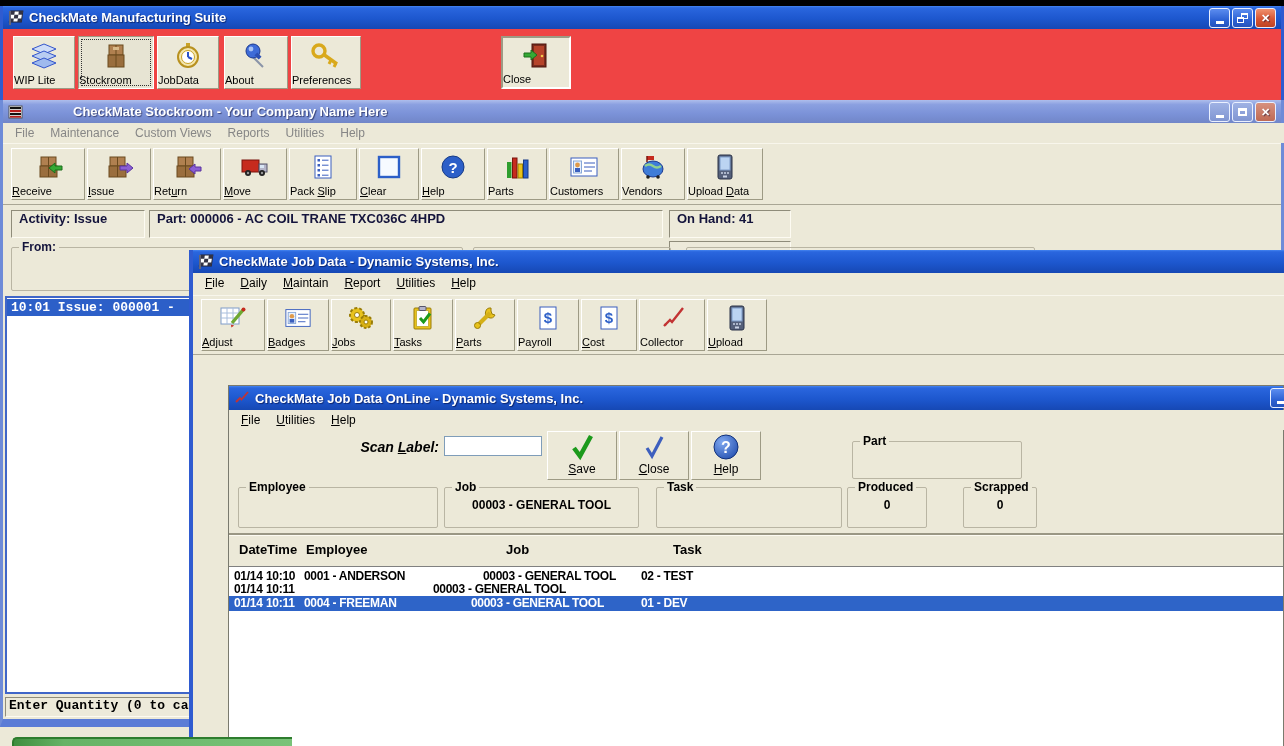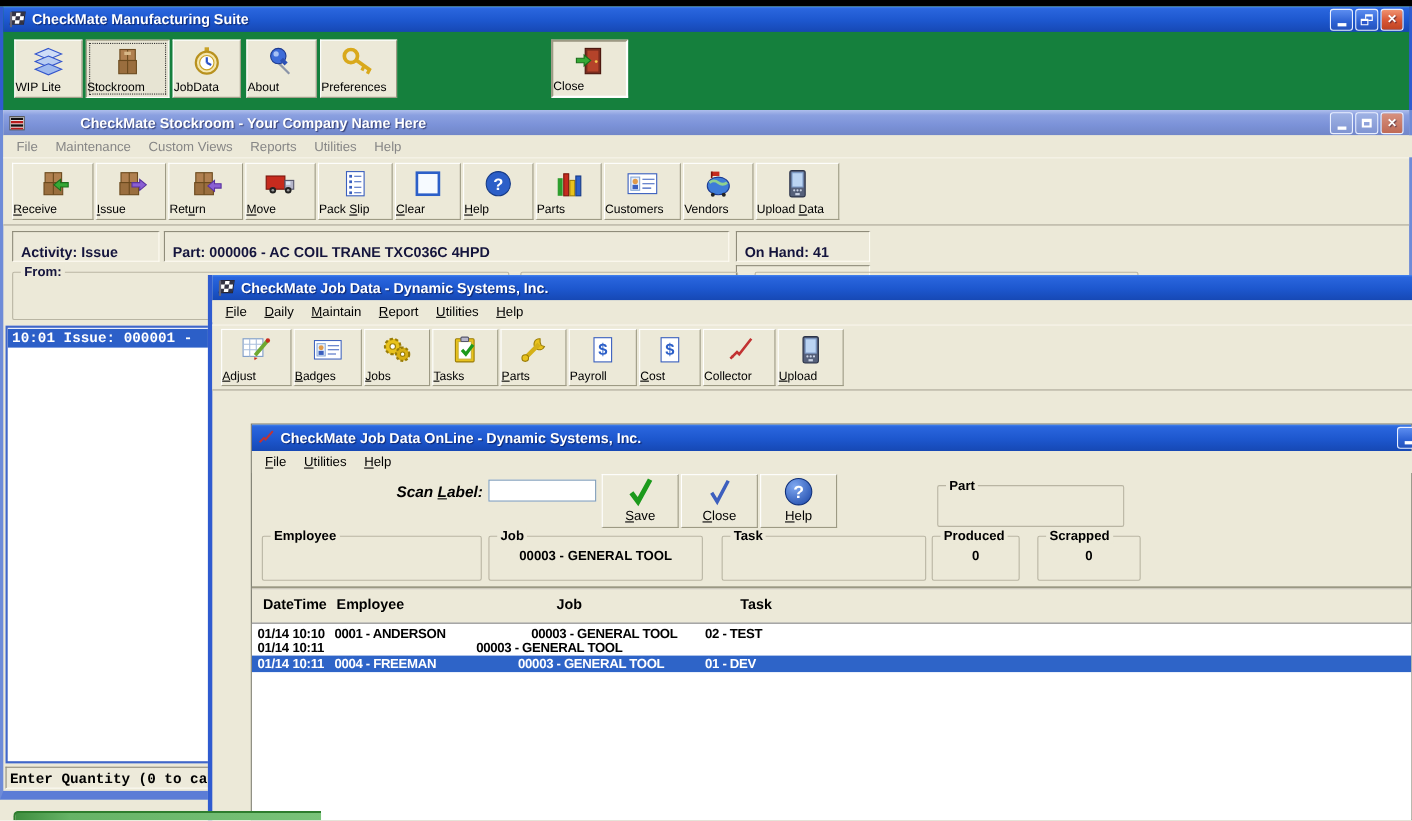--- a/index.html
+++ b/index.html
@@ -39,21 +39,21 @@
   .toolbar{position:absolute;background:#ECE9D8;border-top:1px solid #F8F6EC;border-bottom:1px solid #A9A695;}
   .tool-btn{position:absolute;display:flex;flex-direction:column;justify-content:flex-end;
     background:#ECE9D8;border:1px solid;border-color:#FFFFFF #9D9A84 #9D9A84 #FFFFFF;
     font-size:11px;color:#000;box-sizing:border-box;padding-bottom:2px;cursor:default;}
   .tool-btn .ticon{flex:1 1 auto;display:flex;align-items:center;justify-content:center;}
   .tool-btn.pressed{border-color:#9D9A84 #FFFFFF #FFFFFF #9D9A84;background:#E7E4D3;
     outline:1px dotted #333;outline-offset:-4px;}
 
   
   .inset-field{position:absolute;background:#EDEADA;border:1px solid;border-color:#8F8C7A #FDFBF2 #FDFBF2 #8F8C7A;
-    display:flex;align-items:flex-end;padding-left:7px;font-weight:bold;font-size:13px;color:#14143C;box-sizing:border-box;}
+    display:flex;align-items:flex-start;padding-left:7px;font-weight:bold;font-size:13px;color:#14143C;box-sizing:border-box;}
   .groupbox{position:absolute;border:1px solid #B9B5A3;border-radius:2px;box-sizing:border-box;}
   .gb-label{position:absolute;top:-8px;left:7px;background:#ECE9D8;padding:0 3px;
     font-weight:bold;font-size:12px;color:#14143C;line-height:14px;white-space:nowrap;}
   .gb-label.black{color:#000;}
   .gb-value{position:absolute;left:0;right:0;top:10px;text-align:center;font-weight:bold;font-size:12px;color:#000;}
 
   
   .mono{font-family:"Liberation Mono","DejaVu Sans Mono",monospace;}
   .xp-list{position:absolute;background:#fff;border:2px solid #4066C8;box-sizing:border-box;overflow:hidden;}
   .list-row-sel{position:absolute;left:0;right:0;background:#2C5FC8;color:#fff;
@@ -71,21 +71,21 @@
     background:#ECE9D8;border:1px solid;border-color:#FFFFFF #9D9A84 #9D9A84 #FFFFFF;
     font-size:12px;color:#000;box-sizing:border-box;padding-bottom:3px;}
 </style>
 </head>
 <body>
 
 <div id="screen">
 
   <div class="abs" style="left:0;top:0;width:1284px;height:6px;background:#000;"></div>
 
-  <div class="abs" style="left:0;top:6px;width:1284px;height:94px;background:#15803d;border-left:3px solid #2F5BD0;border-right:3px solid #2F5BD0;box-sizing:border-box;z-index:10;">
+  <div class="abs" style="left:0;top:6px;width:1284px;height:94px;background:#ef4444;border-left:3px solid #2F5BD0;border-right:3px solid #2F5BD0;box-sizing:border-box;z-index:10;">
     <div class="titlebar" style="left:0;top:0;width:1278px;height:23px;">
       <span class="tb-icon">
         <svg width="16" height="15" viewBox="0 0 16 15">
             <g transform="skewX(-8)">
               <rect x="3" y="1" width="12" height="11" fill="#fff" stroke="#223"></rect>
               <rect x="3" y="1" width="4" height="3.7" fill="#334"></rect>
               <rect x="11" y="1" width="4" height="3.7" fill="#334"></rect>
               <rect x="7" y="4.7" width="4" height="3.7" fill="#334"></rect>
               <rect x="3" y="8.4" width="4" height="3.6" fill="#334"></rect>
               <rect x="11" y="8.4" width="4" height="3.6" fill="#334"></rect>
@@ -578,21 +578,21 @@
       <span class="gb-value">00003 - GENERAL TOOL</span>
     </div>
     <div class="groupbox" style="left:427px;top:101px;width:186px;height:41px;">
       <span class="gb-label black">Task</span>
       <span class="gb-value"></span>
     </div>
     <div class="groupbox" style="left:618px;top:101px;width:80px;height:41px;">
       <span class="gb-label black">Produced</span>
       <span class="gb-value">0</span>
     </div>
-    <div class="groupbox" style="left:714px;top:101px;width:94px;height:41px;">
+    <div class="groupbox" style="left:734px;top:101px;width:74px;height:41px;">
       <span class="gb-label black">Scrapped</span>
       <span class="gb-value">0</span>
     </div>
 
     <div class="abs" style="left:0;top:147px;width:1054px;height:2px;background:#9A9784;border-bottom:1px solid #FDFBF2;"></div>
 
     <span class="hdr-cell" style="left:10px;top:156px;">Date</span>
     <span class="hdr-cell" style="left:38px;top:156px;">Time</span>
     <span class="hdr-cell" style="left:77px;top:156px;">Employee</span>
     <span class="hdr-cell" style="left:277px;top:156px;">Job</span>

